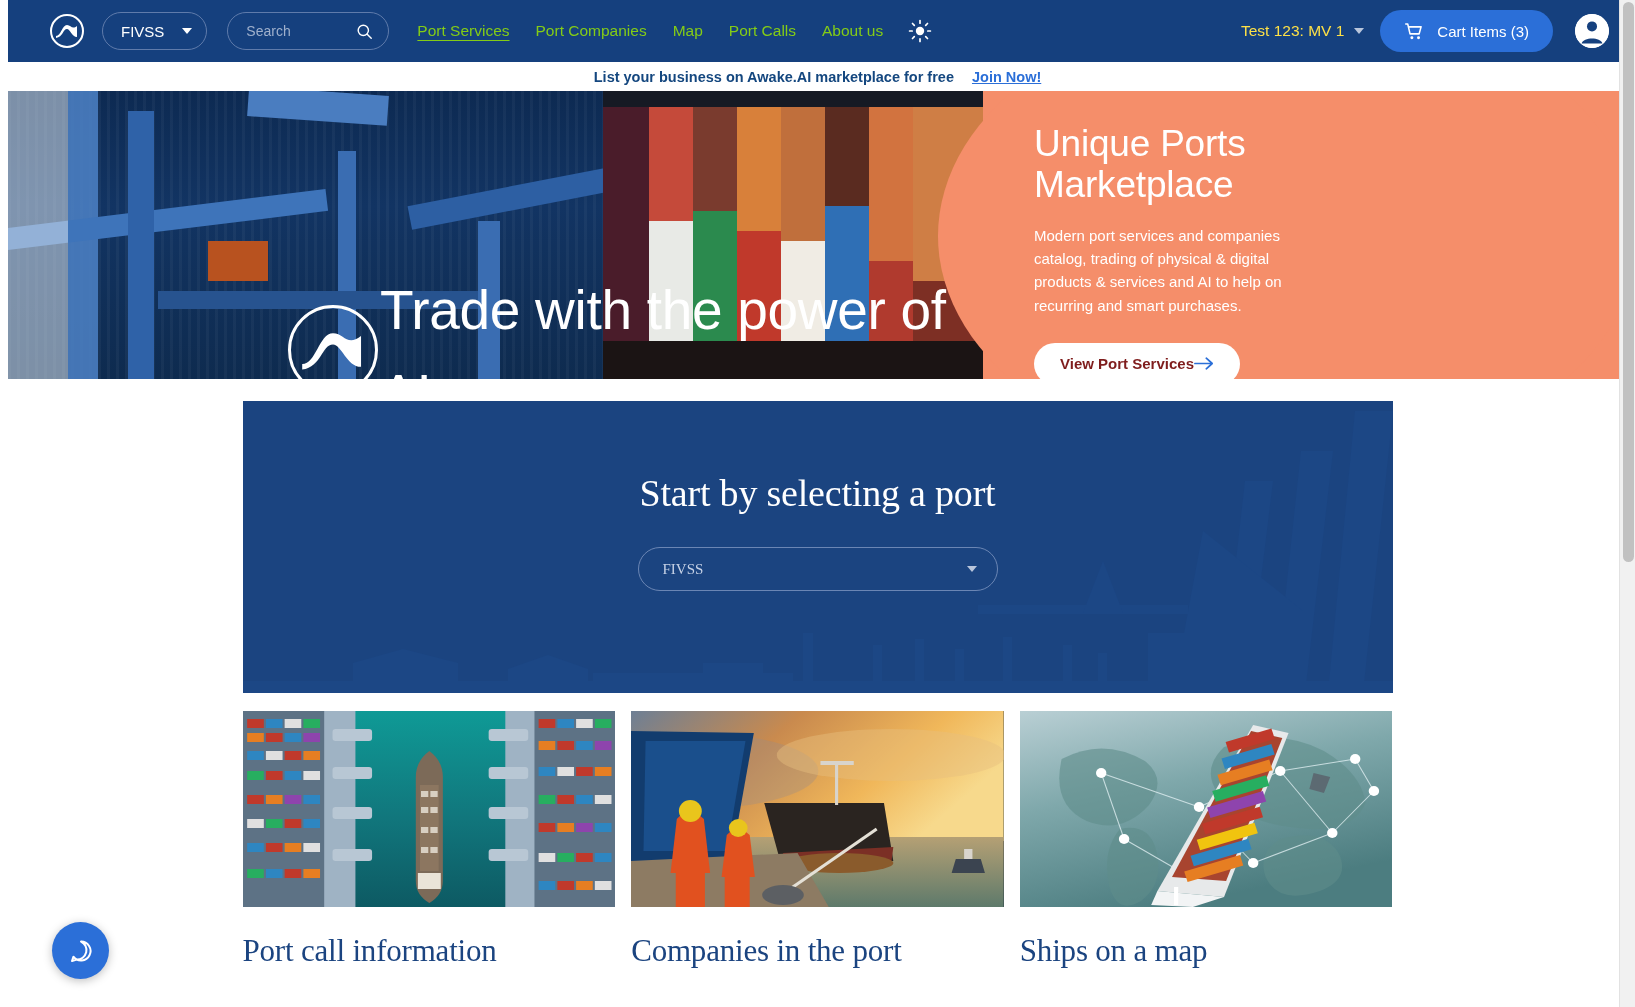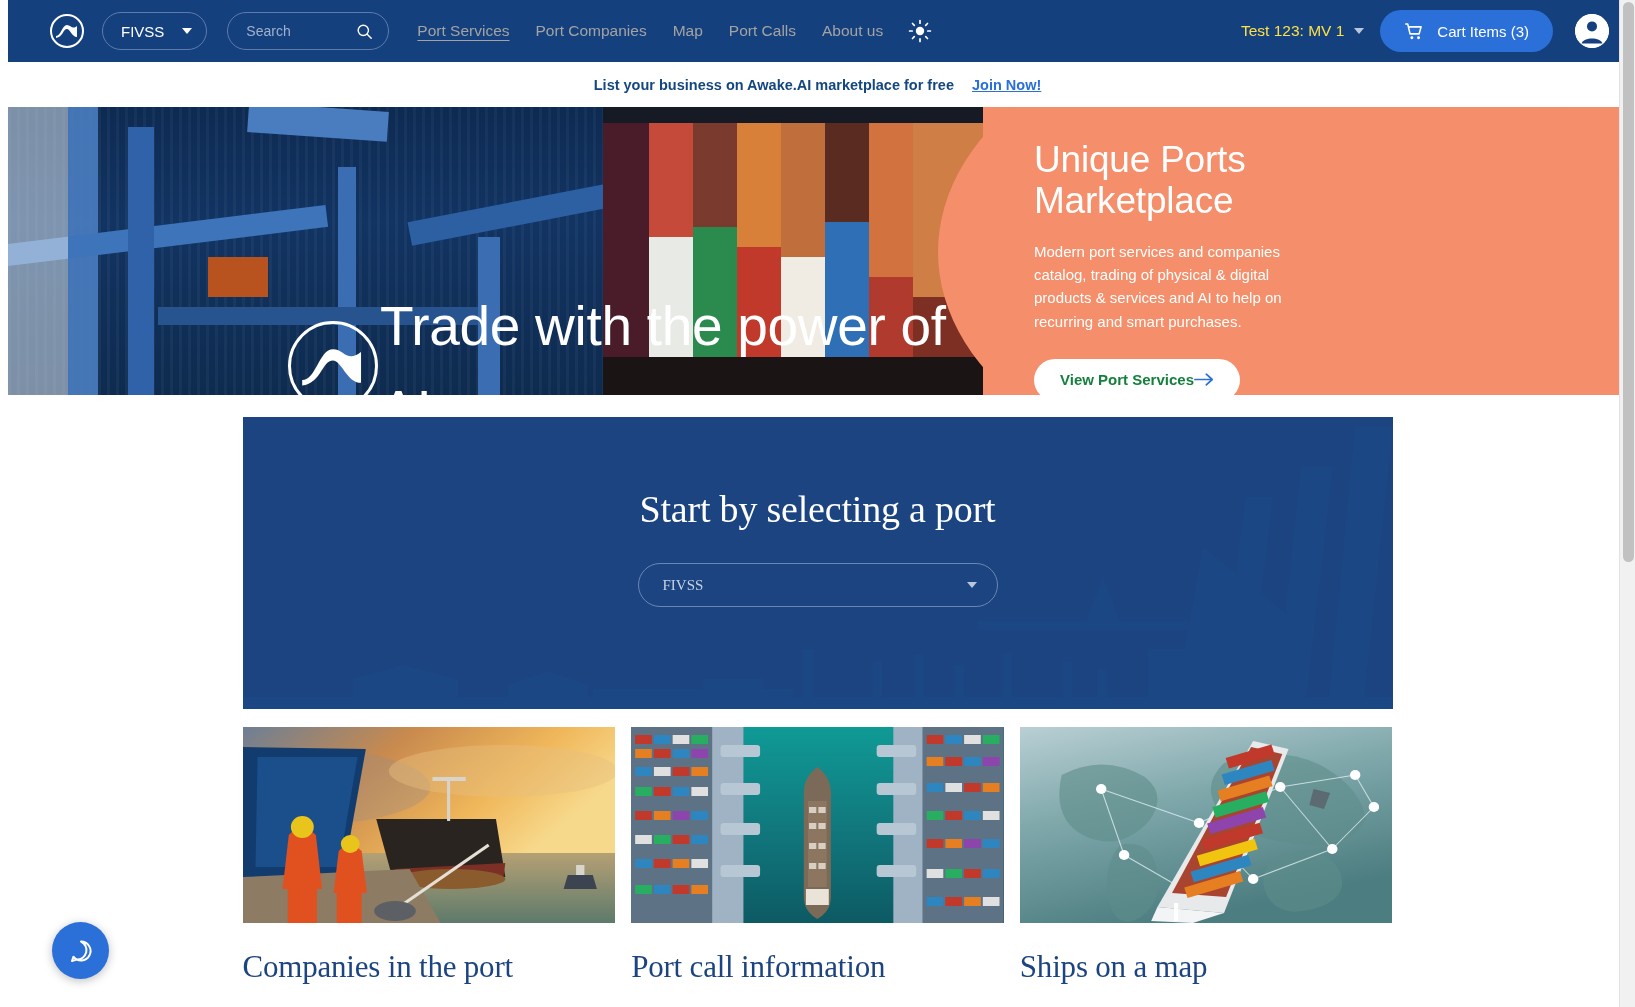--- a/index.html
+++ b/index.html
@@ -94,21 +94,21 @@
     font-family: "Liberation Sans", sans-serif;
     width: 108px;
   }
   .search-box input::placeholder { color: #9fb0cc; }
   #nav {
     display: flex; align-items: center;
     gap: 26px;
     margin-left: 28px;
   }
   #nav a {
-    color: #a3a3a3;
+    color: #84cc16;
     font-size: 15.5px;
     text-decoration: none;
     white-space: nowrap;
   }
   #nav a.active { text-decoration: underline; text-underline-offset: 4px; }
   .theme-toggle {
     margin-left: 24px;
     width: 26px; height: 26px;
     display: flex; align-items: center; justify-content: center;
     cursor: pointer;
@@ -144,21 +144,21 @@
     background: #ffffff;
     display: flex; align-items: center; justify-content: center;
     cursor: pointer;
     margin-left: 6px;
     overflow: hidden;
     position: relative;
   }
 
   
   #promo {
-    height: 45px;
+    height: 29px;
     background: #ffffff;
     display: flex; align-items: center; justify-content: center;
     gap: 18px;
     border-bottom: 0;
   }
   #promo .txt { color: #14477f; font-size: 14.5px; font-weight: bold; }
   #promo a { color: #2b6fd8; font-size: 14.5px; font-weight: bold; }
 
   
   #hero {
@@ -247,21 +247,21 @@
   }
   .hero-cta {
     margin-top: 26px;
     display: inline-flex;
     align-items: center;
     height: 42px;
     padding: 0 26px;
     background: #ffffff;
     border-radius: 21px;
     border: none;
-    color: #15803d;
+    color: #7f1d1d;
     font-size: 15px;
     font-weight: bold;
     cursor: pointer;
     font-family: "Liberation Sans", sans-serif;
   }
 
   
   #content {
     background: #ffffff;
     padding-top: 22px;
@@ -512,68 +512,20 @@
           </g>
         </svg>
         <h2>Start by selecting a port</h2>
         <div id="port-dropdown">
           <span>FIVSS</span>
           <span class="caret dim"></span>
         </div>
       </div>
 
       <div id="cards">
-
-        <div class="card">
-          <div class="card-img">
-            <svg viewBox="0 0 358 196" preserveAspectRatio="none" width="100%" height="100%">
-              <defs>
-                <linearGradient id="sunset" x1="0" y1="0" x2="1" y2="0.4">
-                  <stop offset="0%" stop-color="#6d7f95"></stop>
-                  <stop offset="40%" stop-color="#c98a4e"></stop>
-                  <stop offset="75%" stop-color="#f0b75a"></stop>
-                  <stop offset="100%" stop-color="#f7d98c"></stop>
-                </linearGradient>
-                <linearGradient id="water1" x1="0" y1="0" x2="0" y2="1">
-                  <stop offset="0%" stop-color="#b5a074"></stop>
-                  <stop offset="100%" stop-color="#5e7a6b"></stop>
-                </linearGradient>
-              </defs>
-              <rect width="358" height="130" fill="url(#sunset)"></rect>
-              <rect y="126" width="358" height="70" fill="url(#water1)"></rect>
-              <ellipse cx="60" cy="60" rx="120" ry="38" fill="#9a8b86" opacity=".35"></ellipse>
-              <ellipse cx="250" cy="44" rx="110" ry="26" fill="#e7bf7e" opacity=".45"></ellipse>
-
-              <path d="M128 92 L243 92 L252 150 L146 160 Z" fill="#2a2420"></path>
-              <path d="M146 142 L252 136 L250 152 L148 160 Z" fill="#7b2f25"></path>
-              <ellipse cx="200" cy="152" rx="52" ry="10" fill="#8a5b2c"></ellipse>
-              <rect x="196" y="50" width="3" height="44" fill="#d8d4cc"></rect>
-              <rect x="182" y="50" width="32" height="4" fill="#d8d4cc"></rect>
-
-              <path d="M0 20 L118 22 L96 150 L0 150 Z" fill="#123c6e"></path>
-              <path d="M14 30 L110 30 L92 140 L12 140 Z" fill="#1a4f8c"></path>
-
-              <path d="M0 150 L160 142 L190 196 L0 196 Z" fill="#8d7b63"></path>
-
-              <path d="M44 108 q12 -14 26 0 l6 54 -38 0 Z" fill="#e1511f"></path>
-              <circle cx="57" cy="100" r="11" fill="#e9c51c"></circle>
-              <rect x="43" y="160" width="28" height="36" fill="#e1511f"></rect>
-              <path d="M92 124 q10 -12 22 0 l5 42 -32 0 Z" fill="#e1511f"></path>
-              <circle cx="103" cy="117" r="9" fill="#e9c51c"></circle>
-              <rect x="90" y="164" width="24" height="32" fill="#e1511f"></rect>
-
-              <path d="M312 148 l24 0 l4 14 l-32 0 Z" fill="#3b4450"></path>
-              <rect x="320" y="138" width="8" height="10" fill="#d9d5cd"></rect>
-
-              <line x1="150" y1="180" x2="236" y2="118" stroke="#e4e0d6" stroke-width="3"></line>
-              <ellipse cx="146" cy="184" rx="20" ry="10" fill="#5c5f63"></ellipse>
-            </svg>
-          </div>
-          <h3>Companies in the port</h3>
-        </div>
 
         <div class="card">
           <div class="card-img">
             <svg viewBox="0 0 358 196" preserveAspectRatio="none" width="100%" height="100%">
               <defs>
                 <linearGradient id="teal" x1="0" y1="0" x2="0" y2="1">
                   <stop offset="0%" stop-color="#0f9a96"></stop>
                   <stop offset="55%" stop-color="#11767c"></stop>
                   <stop offset="100%" stop-color="#0d5a63"></stop>
                 </linearGradient>
@@ -677,20 +629,68 @@
               <rect x="168" y="162" width="22" height="16" fill="#eae4d8"></rect>
             </svg>
           </div>
           <h3>Port call information</h3>
         </div>
 
         <div class="card">
           <div class="card-img">
             <svg viewBox="0 0 358 196" preserveAspectRatio="none" width="100%" height="100%">
               <defs>
+                <linearGradient id="sunset" x1="0" y1="0" x2="1" y2="0.4">
+                  <stop offset="0%" stop-color="#6d7f95"></stop>
+                  <stop offset="40%" stop-color="#c98a4e"></stop>
+                  <stop offset="75%" stop-color="#f0b75a"></stop>
+                  <stop offset="100%" stop-color="#f7d98c"></stop>
+                </linearGradient>
+                <linearGradient id="water1" x1="0" y1="0" x2="0" y2="1">
+                  <stop offset="0%" stop-color="#b5a074"></stop>
+                  <stop offset="100%" stop-color="#5e7a6b"></stop>
+                </linearGradient>
+              </defs>
+              <rect width="358" height="130" fill="url(#sunset)"></rect>
+              <rect y="126" width="358" height="70" fill="url(#water1)"></rect>
+              <ellipse cx="60" cy="60" rx="120" ry="38" fill="#9a8b86" opacity=".35"></ellipse>
+              <ellipse cx="250" cy="44" rx="110" ry="26" fill="#e7bf7e" opacity=".45"></ellipse>
+
+              <path d="M128 92 L243 92 L252 150 L146 160 Z" fill="#2a2420"></path>
+              <path d="M146 142 L252 136 L250 152 L148 160 Z" fill="#7b2f25"></path>
+              <ellipse cx="200" cy="152" rx="52" ry="10" fill="#8a5b2c"></ellipse>
+              <rect x="196" y="50" width="3" height="44" fill="#d8d4cc"></rect>
+              <rect x="182" y="50" width="32" height="4" fill="#d8d4cc"></rect>
+
+              <path d="M0 20 L118 22 L96 150 L0 150 Z" fill="#123c6e"></path>
+              <path d="M14 30 L110 30 L92 140 L12 140 Z" fill="#1a4f8c"></path>
+
+              <path d="M0 150 L160 142 L190 196 L0 196 Z" fill="#8d7b63"></path>
+
+              <path d="M44 108 q12 -14 26 0 l6 54 -38 0 Z" fill="#e1511f"></path>
+              <circle cx="57" cy="100" r="11" fill="#e9c51c"></circle>
+              <rect x="43" y="160" width="28" height="36" fill="#e1511f"></rect>
+              <path d="M92 124 q10 -12 22 0 l5 42 -32 0 Z" fill="#e1511f"></path>
+              <circle cx="103" cy="117" r="9" fill="#e9c51c"></circle>
+              <rect x="90" y="164" width="24" height="32" fill="#e1511f"></rect>
+
+              <path d="M312 148 l24 0 l4 14 l-32 0 Z" fill="#3b4450"></path>
+              <rect x="320" y="138" width="8" height="10" fill="#d9d5cd"></rect>
+
+              <line x1="150" y1="180" x2="236" y2="118" stroke="#e4e0d6" stroke-width="3"></line>
+              <ellipse cx="146" cy="184" rx="20" ry="10" fill="#5c5f63"></ellipse>
+            </svg>
+          </div>
+          <h3>Companies in the port</h3>
+        </div>
+
+        <div class="card">
+          <div class="card-img">
+            <svg viewBox="0 0 358 196" preserveAspectRatio="none" width="100%" height="100%">
+              <defs>
                 <linearGradient id="seamap" x1="0" y1="0" x2="0.4" y2="1">
                   <stop offset="0%" stop-color="#b9cfd4"></stop>
                   <stop offset="45%" stop-color="#7fa8ab"></stop>
                   <stop offset="100%" stop-color="#4c7d80"></stop>
                 </linearGradient>
               </defs>
               <rect width="358" height="196" fill="url(#seamap)"></rect>
 
               <g fill="#5f8d8b" opacity=".6">
                 <path d="M40 48 q40 -22 80 2 q22 18 4 44 q-26 30 -60 16 q-34 -16 -24 -62 Z"></path>

